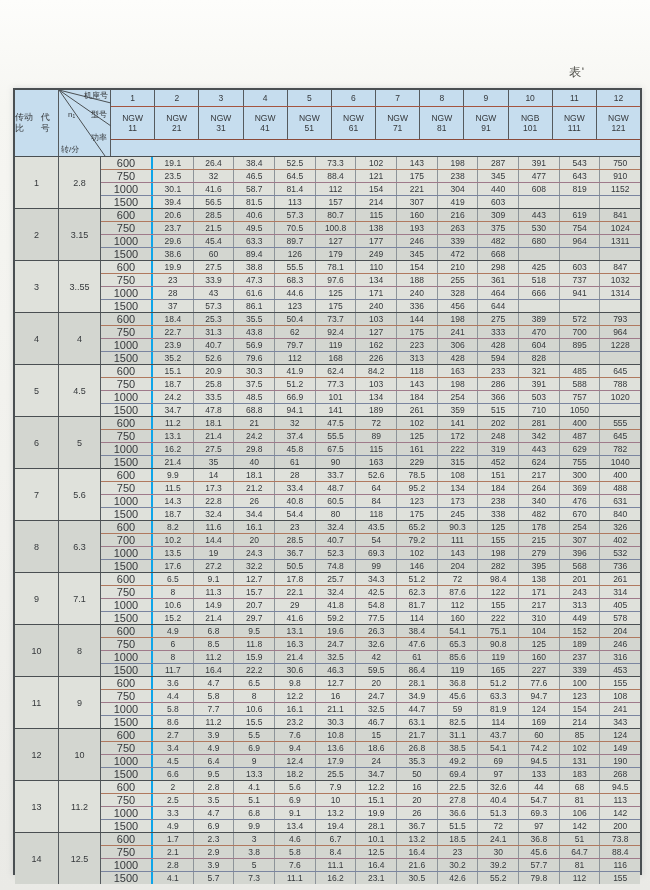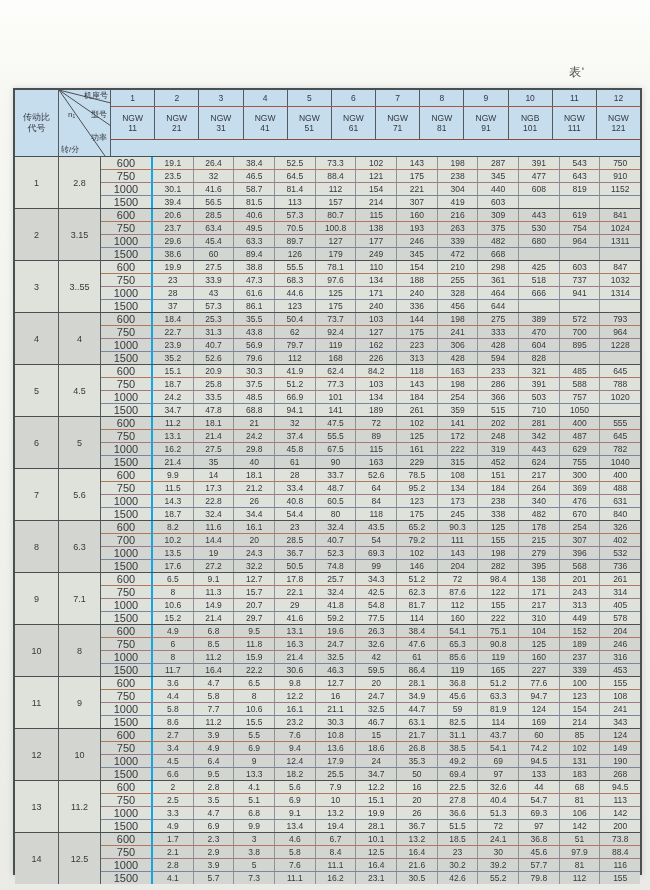--- a/index.html
+++ b/index.html
@@ -16,21 +16,21 @@
   .sheet{
     position:absolute;left:13px;top:88px;width:629px;height:787px;
     border:2px solid #4a4f52;box-sizing:border-box;
     display:flex;flex-direction:column;
     background:#dfe1db;
     box-shadow:0 0 6px rgba(120,125,130,.25);
   }
   
   .hdr{height:66px;display:flex;flex:0 0 auto;background:#c6ddee;}
   .hdr-left{display:flex;flex:0 0 auto;}
-  .h-cell{box-sizing:border-box;display:flex;flex-direction:column;align-items:center;justify-content:center;
+  .h-cell{box-sizing:border-box;display:flex;flex-direction:row;align-items:center;justify-content:center;
     font-size:9px;line-height:11px;border-right:1px solid #555a5e;font-family:Liberation Serif, serif;}
   .c-code{width:44px;}
   .c-ratio{width:42px;}
   .diag{width:52px;position:relative;border-right:1px solid #555a5e;box-sizing:border-box;}
   .diag svg{position:absolute;left:0;top:0;}
   .diag .lbl{position:absolute;font-size:8px;line-height:9px;white-space:nowrap;}
   .lbl-frame{top:1px;right:2px;font-size:7.5px;}
   .lbl-model{top:20px;right:3px;}
   .lbl-n1{top:20px;left:9px;font-size:7px;}
   .lbl-rpm{bottom:2px;left:2px;}
@@ -241,21 +241,21 @@
             <div class="v-cell">160</div>
             <div class="v-cell">216</div>
             <div class="v-cell">309</div>
             <div class="v-cell">443</div>
             <div class="v-cell">619</div>
             <div class="v-cell">841</div>
           </div>
           <div class="d-row">
             <div class="rpm-cell">750</div>
             <div class="v-cell">23.7</div>
-            <div class="v-cell">63.4</div>
+            <div class="v-cell">21.5</div>
             <div class="v-cell">49.5</div>
             <div class="v-cell">70.5</div>
             <div class="v-cell">100.8</div>
             <div class="v-cell">138</div>
             <div class="v-cell">193</div>
             <div class="v-cell">263</div>
             <div class="v-cell">375</div>
             <div class="v-cell">530</div>
             <div class="v-cell">754</div>
             <div class="v-cell">1024</div>
@@ -1042,21 +1042,21 @@
             <div class="v-cell">2.1</div>
             <div class="v-cell">2.9</div>
             <div class="v-cell">3.8</div>
             <div class="v-cell">5.8</div>
             <div class="v-cell">8.4</div>
             <div class="v-cell">12.5</div>
             <div class="v-cell">16.4</div>
             <div class="v-cell">23</div>
             <div class="v-cell">30</div>
             <div class="v-cell">45.6</div>
-            <div class="v-cell">97.9</div>
+            <div class="v-cell">64.7</div>
             <div class="v-cell">88.4</div>
           </div>
           <div class="d-row">
             <div class="rpm-cell">1000</div>
             <div class="v-cell">2.8</div>
             <div class="v-cell">3.9</div>
             <div class="v-cell">5</div>
             <div class="v-cell">7.6</div>
             <div class="v-cell">11.1</div>
             <div class="v-cell">16.4</div>

